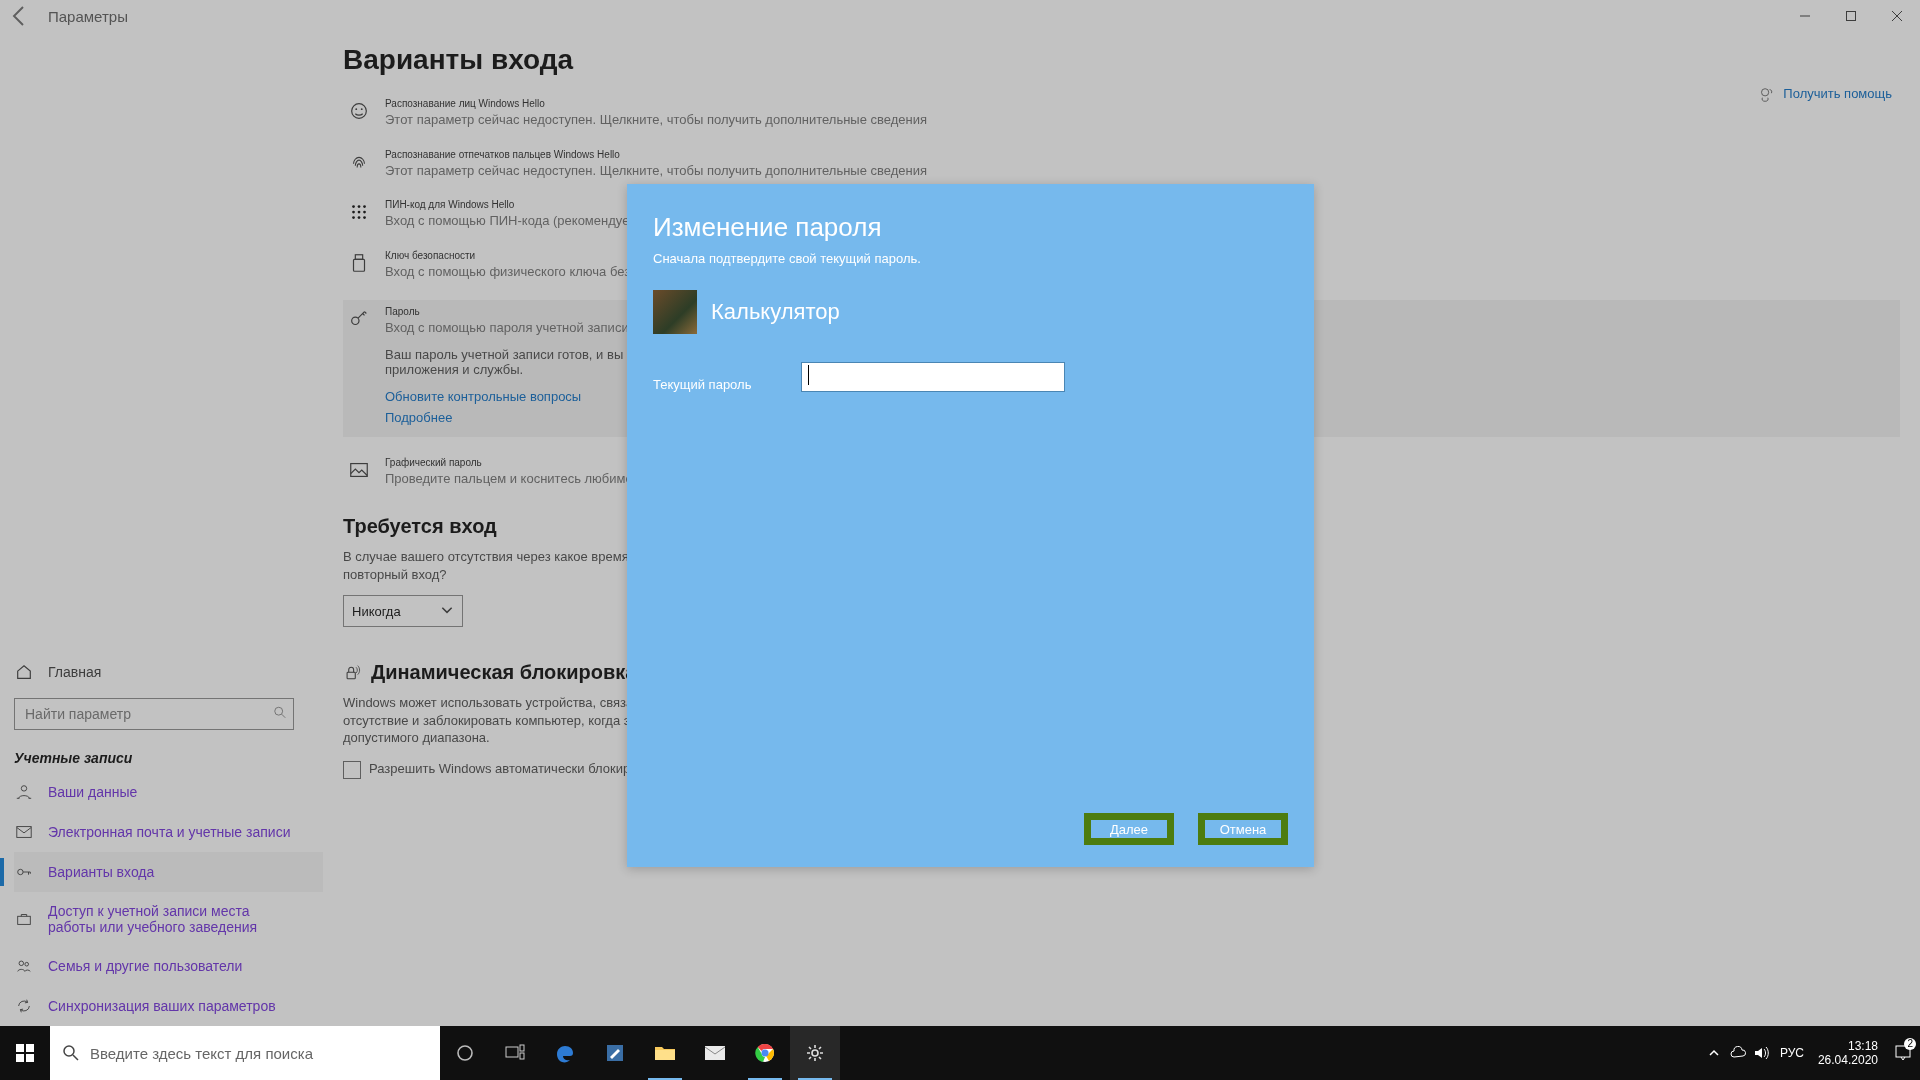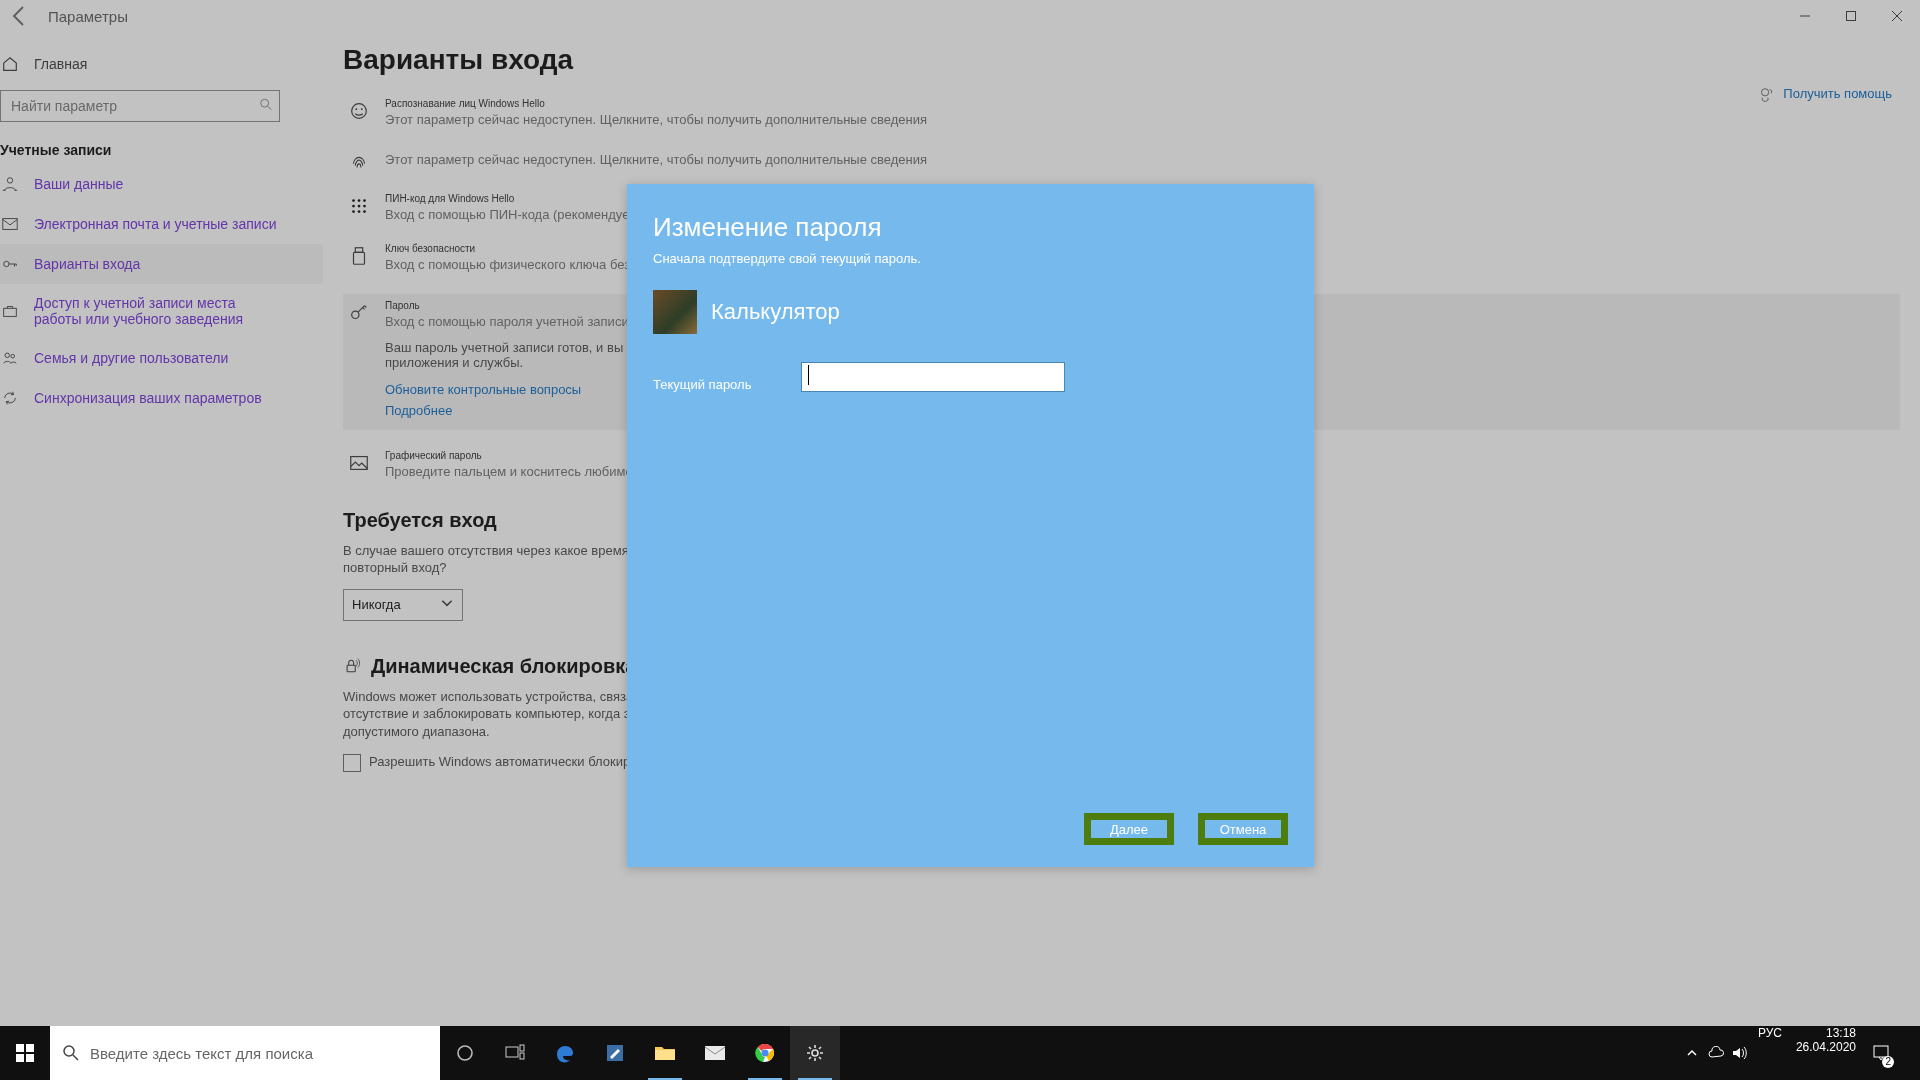--- a/index.html
+++ b/index.html
@@ -9,31 +9,31 @@
 
 .settings { position:absolute; inset:0 0 54px 0; background:#fff; display:flex; flex-direction:column; }
 .titlebar { height:32px; display:flex; align-items:center; padding-left:8px; color:#565656; }
 .tb-back { width:24px; height:24px; display:flex; align-items:center; justify-content:center; margin-right:16px; cursor:default; }
 .tb-title { font-size:15px; }
 .win-ctrls { margin-left:auto; display:flex; }
 .win-btn { width:46px; height:32px; display:flex; align-items:center; justify-content:center; color:#555; }
 .win-btn svg { width:10px; height:10px; }
 
 .body { flex:1; display:flex; min-height:0; }
-.sidebar { width:323px; padding:12px 0 0 0; display:flex; flex-direction:column; }
+.sidebar { width:323px; padding:12px 0 0 14px; display:flex; flex-direction:column;justify-content:flex-end; }
 .home-row { display:flex; align-items:center; height:40px; color:#333; margin-bottom:6px; }
 .home-row .ico { width:20px; display:flex; justify-content:center; margin-right:14px; }
 .home-label { font-size:14px; }
 .search-wrap { position:relative; width:280px; height:32px; border:1px solid #888; background:#fff; margin-bottom:12px; }
 .search-wrap input { border:none; outline:none; width:100%; height:100%; padding:0 30px 0 10px;
   font-size:14px; color:#444; background:transparent; font-style:normal; }
 .search-wrap input::placeholder { color:#777; font-style:normal; }
 .search-ico { position:absolute; right:6px; top:50%; transform:translateY(-50%); color:#777; }
 
-.section-hdr { font-weight:600; font-size:14px; margin:8px 0 6px 0; }
+.section-hdr { font-weight:600; font-size:14px; margin:8px 0 6px 0;font-style:italic; }
 .nav-item { display:flex; align-items:center; height:40px; color:#6d28d9; padding-left:0; position:relative; }
 .nav-item .ico { width:20px; display:flex; justify-content:center; margin-right:14px; }
 .nav-item.active::before { content:""; position:absolute; left:-14px; top:6px; bottom:6px; width:4px; background:#0078d7; }
 .nav-item.active { background:rgba(0,0,0,0.04); }
 
 .content-wrap { flex:1; position:relative; overflow:hidden; }
 .content { position:absolute; left:20px; right:20px; top:8px; bottom:0; overflow:hidden; }
 .page-title { font-size:28px; font-weight:600; margin:4px 0 22px 0; }
 .opt { display:flex; margin-bottom:20px; }
 .opt .o-ico { width:32px; display:flex; justify-content:center; padding-top:2px; color:#333; }
@@ -79,21 +79,21 @@
   display:flex; align-items:stretch; color:#fff; }
 .start { width:50px; display:flex; align-items:center; justify-content:center; }
 .search-tb { width:390px; background:#fff; display:flex; align-items:center; color:#666; }
 .search-tb .ico { margin:0 10px 0 12px; color:#444; }
 .search-tb span { font-size:15px; }
 .tb-apps { display:flex; align-items:stretch; }
 .tb-app { width:50px; display:flex; align-items:center; justify-content:center; position:relative; }
 .tb-app .badge { position:absolute; bottom:0; left:8px; right:8px; height:2px; background:#76b9ed; display:none; }
 .tb-app.open .badge { display:block; }
 .tb-app.active { background:rgba(255,255,255,0.1); }
-.tray { margin-left:auto; display:flex; padding-right:22px; }
+.tray { margin-left:auto; display:flex; align-items:center; padding-right:0; }
 .tray-ico { width:24px; display:flex; align-items:center; justify-content:center; color:#fff; font-size:14px; }
 .lang { font-size:12px; margin:0 6px; }
 .clock { text-align:right; font-size:12px; line-height:1.2; margin:0 8px; }
 .notif { width:34px; display:flex; align-items:center; justify-content:center; position:relative; }
 .notif-badge { position:absolute; right:4px; bottom:12px; font-size:10px; background:#fff; color:#000;
   border-radius:8px; padding:0 3px; line-height:12px; }
 
 
 .ico svg { width:18px; height:18px; display:block; }
 .o-ico svg { width:22px; height:22px; }
@@ -239,20 +239,21 @@
           </div>
         </div>
 
         <div class="opt">
           <span class="o-ico">
               <svg viewBox="0 0 24 24">
                 <path d="M6 14c0-4 3-7 6-7s6 3 6 7M8 16c0-3 2-6 4-6s4 3 4 6M10 18c0-2 1-4 2-4s2 2 2 4" fill="none" stroke="#333" stroke-width="1.2"></path>
               </svg>
             </span>
           <div class="o-text">
+            <div class="o-title">Распознавание отпечатков пальцев Windows Hello</div>
             <div class="o-desc">Этот параметр сейчас недоступен. Щелкните, чтобы получить дополнительные сведения</div>
           </div>
         </div>
 
         <div class="opt">
           <span class="o-ico">
               <svg viewBox="0 0 24 24">
                 <circle cx="6" cy="6" r="1.5"></circle>
                 <circle cx="12" cy="6" r="1.5"></circle>
                 <circle cx="18" cy="6" r="1.5"></circle>

